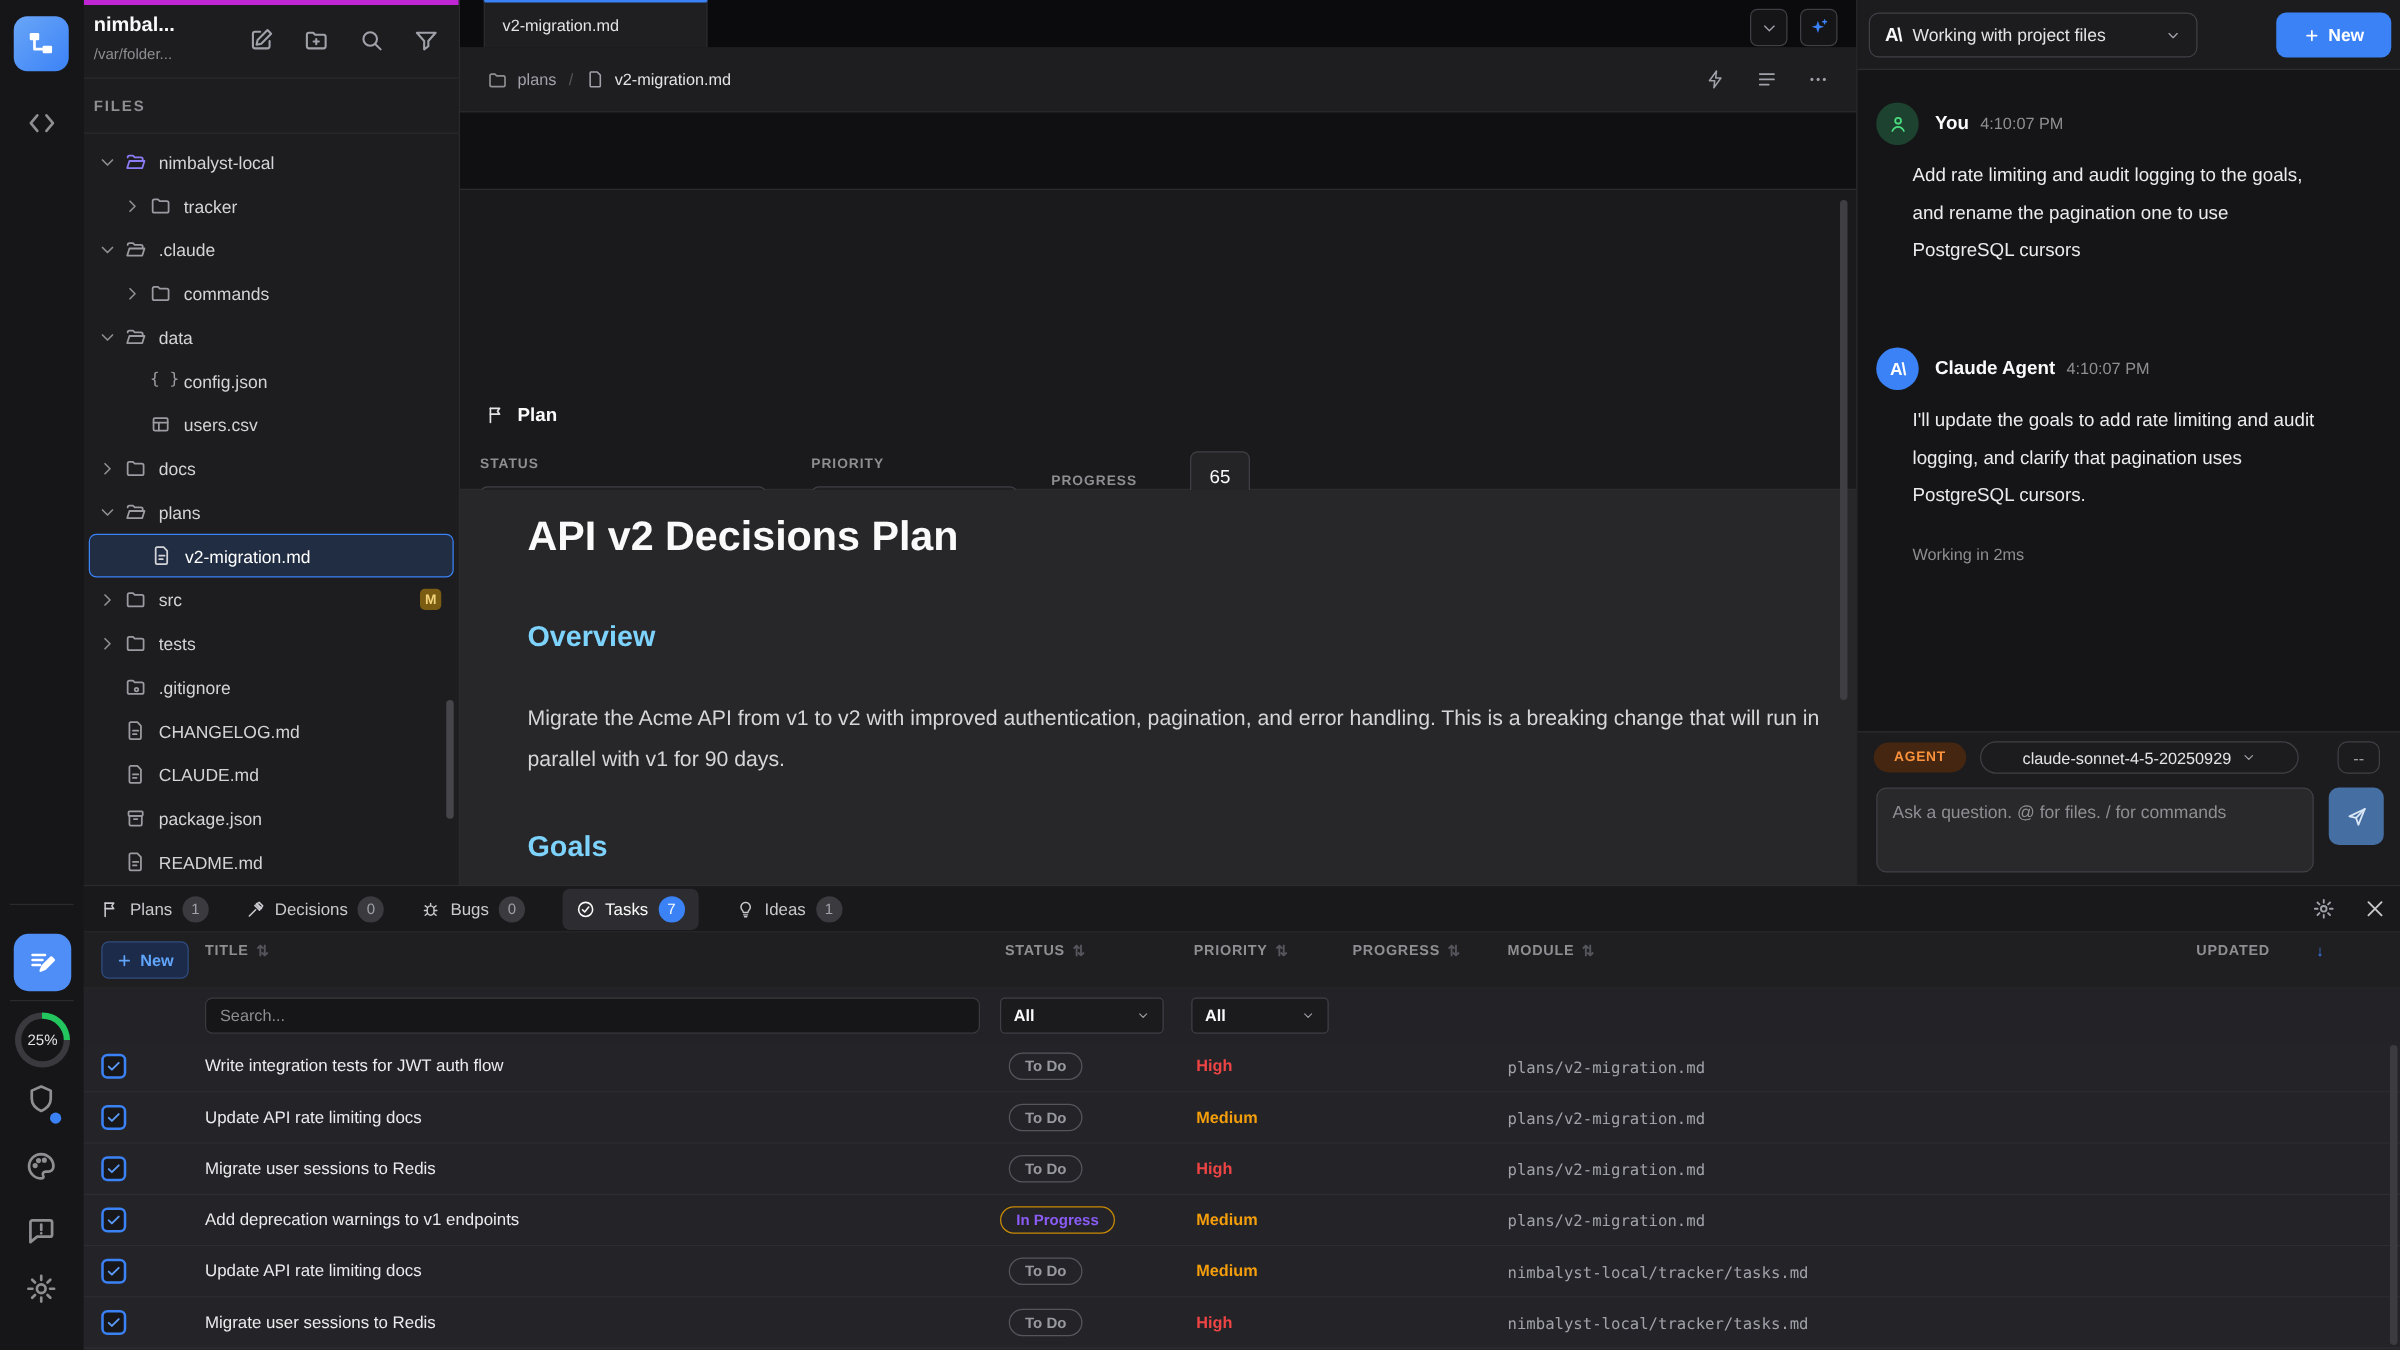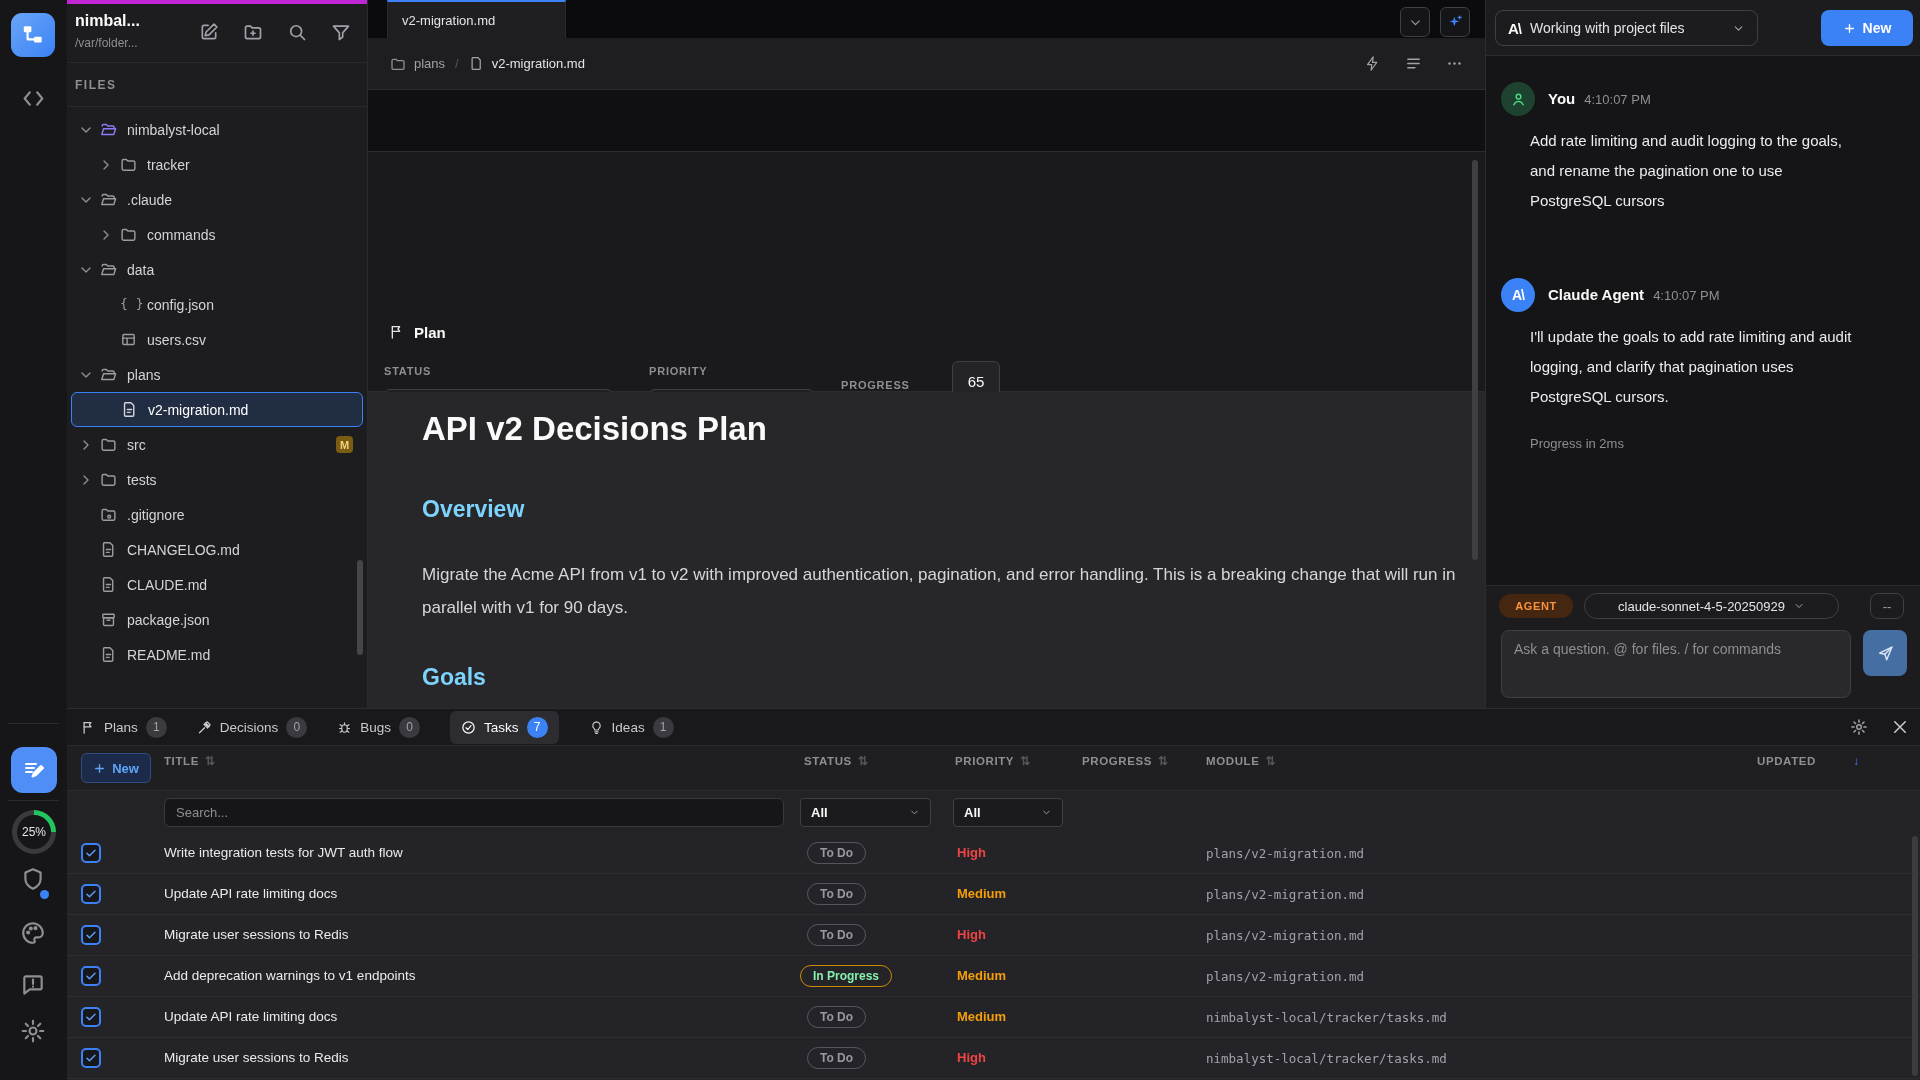--- a/index.html
+++ b/index.html
@@ -127,21 +127,21 @@
   .fakesel { height:29px; background:#1b1b1e; border:1px solid #3f3f46; border-radius:4px; display:flex;
     align-items:center; padding:0 10px; font-size:13px; font-weight:600; color:#fafafa; }
   .fakesel .cv { margin-left:auto; color:#a1a1aa; }
   .rows { left:0; top:124px; width:100%; }
   .task { position:relative; height:41px; border-bottom:1px solid #2e2e32; background:#242428; }
   .cbx { left:14px; top:10px; width:20px; height:20px; border:2px solid #3b82f6; border-radius:5px;
     background:#17171a; display:flex; align-items:center; justify-content:center; color:#5b9bf8; }
   .ttl { left:97px; top:12px; font-size:13.5px; color:#ebebee; }
   .pill { top:9px; padding:3px 12px; border-radius:12px; font-size:12px;font-weight:bold; }
   .pill.todo { left:740px; border:1px solid #55555c; color:#98989f; }
-  .pill.inprog { left:733px; border:1px solid #ca8a04; color:#86efac; }
+  .pill.inprog { left:733px; border:1px solid #ca8a04; color:#8b5cf6; }
   .prio { left:890px; top:12px; font-size:13px; font-weight:600; }
   .prio.high { color:#ef4444; }
   .prio.medium { color:#f59e0b; }
   .mod { left:1139px; top:13px; font-family:"DejaVu Sans Mono",monospace; font-size:12.5px; color:#a1a1aa; }
   .bt-scroll { right:2px; top:127px; width:6px; height:240px; border-radius:3px; background:#3c3c40; }
 </style>
 </head>
 <body>
 
 <div class="app">
@@ -292,20 +292,29 @@
       </div>
 
       <div class="trow" style="padding-left:53px;">
         <svg class="ic fic" viewBox="0 0 24 24">
             <rect x="4" y="5" width="16" height="14" rx="1.5"></rect>
             <path d="M4 10h16M10 10v9"></path>
           </svg>
         <span>users.csv</span>
       </div>
 
+      <div class="trow" style="padding-left:11px;">
+        <svg class="ic chev" viewBox="0 0 24 24">
+            <path d="M9 6l6 6-6 6"></path>
+          </svg>
+        <svg class="ic fic" viewBox="0 0 24 24">
+            <path d="M3 7a2 2 0 0 1 2-2h4l2 2h8a2 2 0 0 1 2 2v9a2 2 0 0 1-2 2H5a2 2 0 0 1-2-2z"></path>
+          </svg>
+        <span>docs</span>
+      </div>
 
       <div class="trow" style="padding-left:11px;">
         <svg class="ic chev" viewBox="0 0 24 24">
             <path d="M6 9l6 6 6-6"></path>
           </svg>
         <svg class="ic fic" viewBox="0 0 24 24">
             <path d="M3 7a2 2 0 0 1 2-2h4l2 2h7a2 2 0 0 1 2 2v1"></path>
             <path d="M2.5 19l2.5-8h17l-2.5 8z"></path>
           </svg>
         <span>plans</span>
@@ -569,21 +578,21 @@
     </div>
     <div class="abs msg-text" style="left:44px; top:126px;">Add rate limiting and audit logging to the goals, and rename the pagination one to use PostgreSQL cursors</div>
 
     <div class="abs avatar" style="left:15px; top:278px; background:#3b82f6; color:#fff;">
       <span style="font-weight:bold; font-size:14px; letter-spacing:-1px;">A\</span>
     </div>
     <div class="abs" style="left:62px; top:286px;">
       <span class="msg-name">Claude Agent</span><span class="msg-time">4:10:07 PM</span>
     </div>
     <div class="abs msg-text" style="left:44px; top:322px; width:345px;">I'll update the goals to add rate limiting and audit logging, and clarify that pagination uses PostgreSQL cursors.</div>
-    <div class="abs" style="left:44px; top:436px; font-size:13px; color:#8e8e93;">Progress in 2ms</div>
+    <div class="abs" style="left:44px; top:436px; font-size:13px; color:#8e8e93;">Working in 2ms</div>
 
     <div class="abs agentbar">
       <div class="abs agent-badge">AGENT</div>
       <div class="abs model-pill">
         <span>claude-sonnet-4-5-20250929</span>
         <svg class="ic" width="12" height="12" viewBox="0 0 24 24" style="color:#a1a1aa">
             <path d="M6 9l6 6 6-6"></path>
           </svg>
       </div>
       <div class="abs more-btn">--</div>

